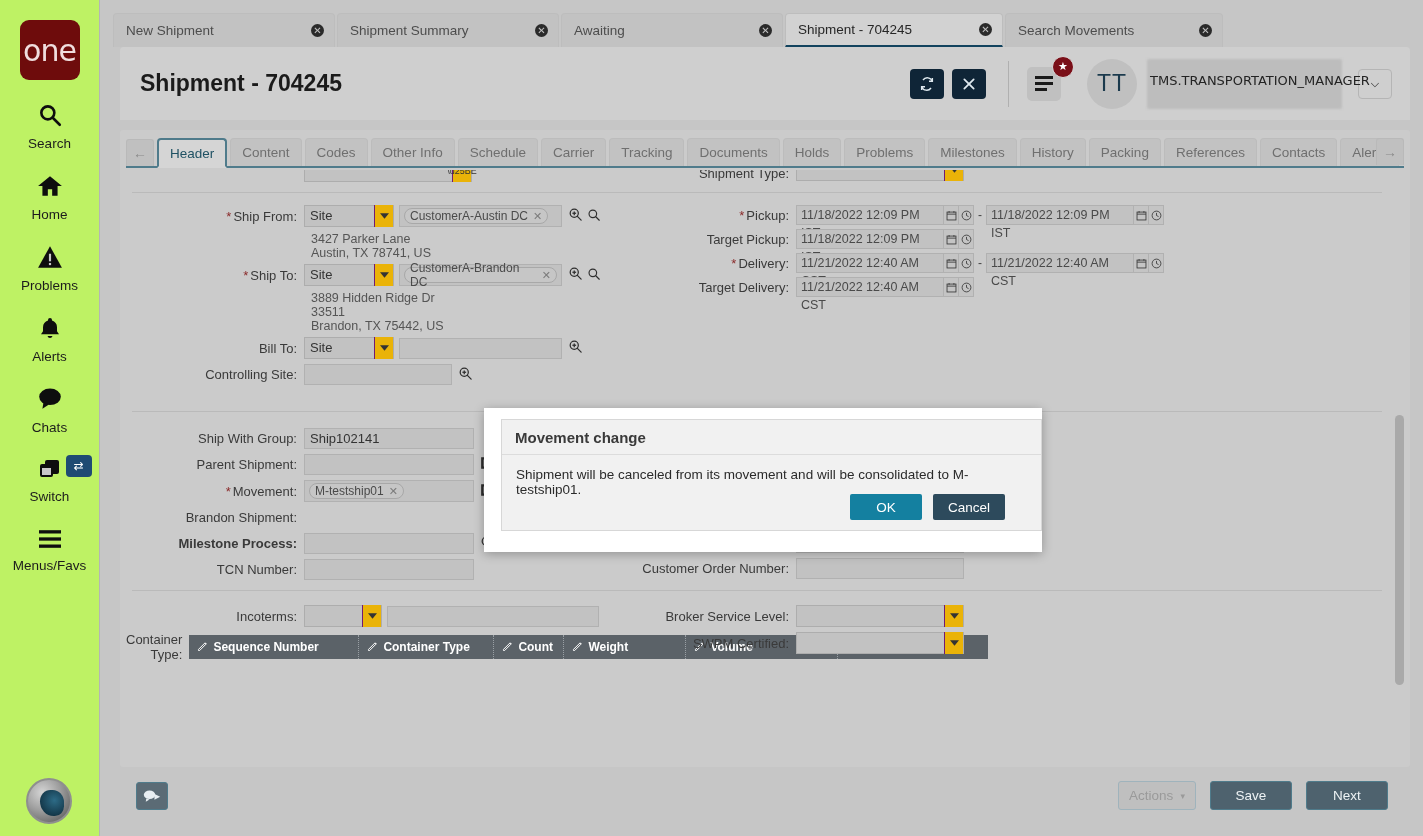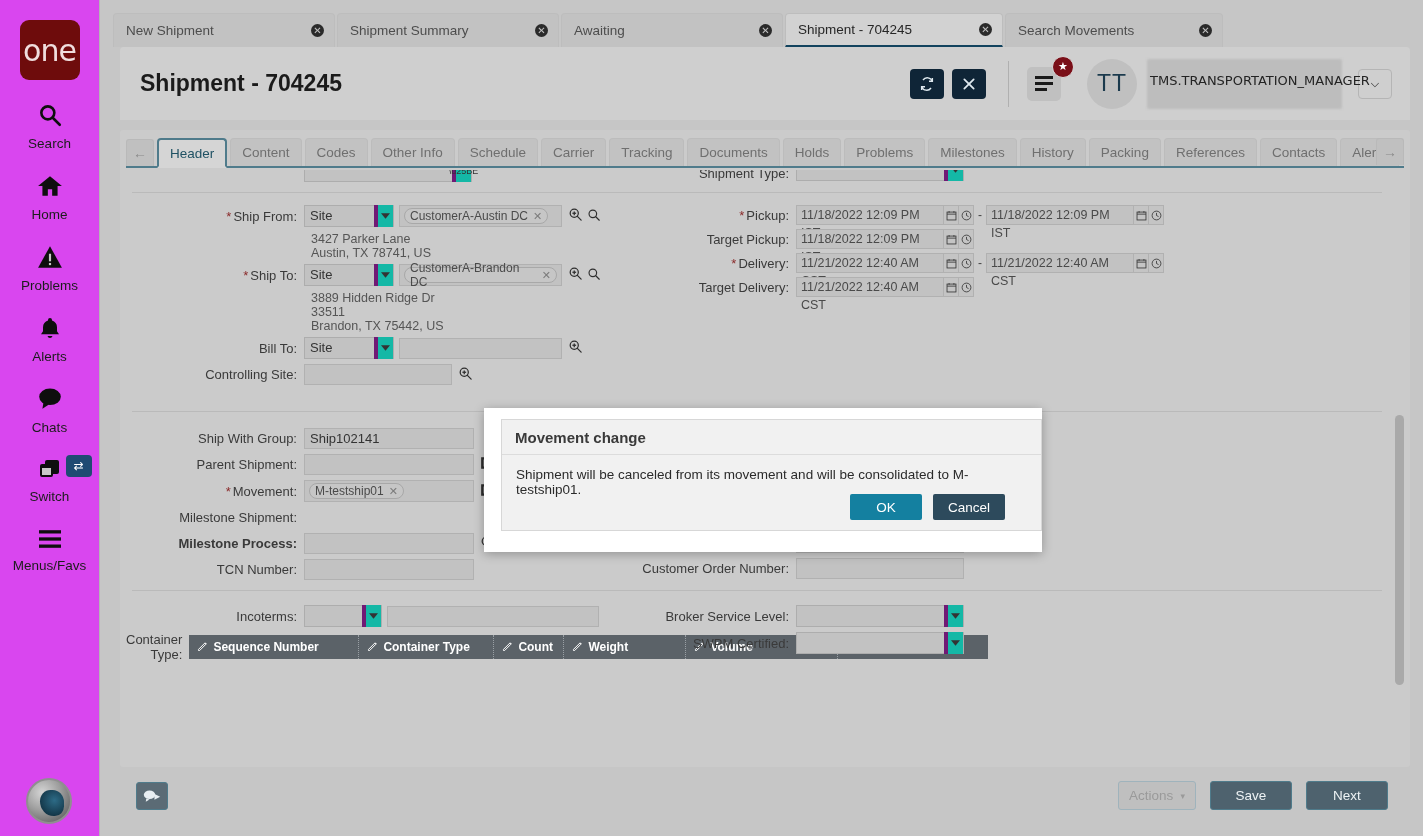--- a/index.html
+++ b/index.html
@@ -8,21 +8,21 @@
     width: 1423px; height: 836px;
     overflow: hidden;
     font-family: "Liberation Sans", sans-serif;
     background: #c6c6c6;
   }
   .app { position: relative; width: 1423px; height: 836px; background: #c6c6c6; }
 
   
   .rail {
     position: absolute; left: 0; top: 0; width: 100px; height: 836px;
-    background: #d946ef; border-right: 1px solid #b4b4b4;
+    background: #bef264; border-right: 1px solid #b4b4b4;
     display: flex; flex-direction: column; align-items: center;
   }
   .logo {
     width: 60px; height: 60px; margin-top: 20px; border-radius: 9px;
     background: #6e0c0c; color: #f0dede; font-size: 30px; letter-spacing: -1px;
     display: flex; align-items: center; justify-content: center;
     font-family: "DejaVu Sans", sans-serif;
   }
   .rail-item {
     width: 100px; margin-top: 22px; text-align: center; color: #2b2b2b; cursor: pointer;
@@ -161,21 +161,21 @@
     white-space: nowrap; overflow: hidden;
   }
   .inp.white { background: #cfcfcf; }
   .sel {
     height: 22px; background: #c2c2c2; border: 1px solid #adadad;
     font-size: 13px; color: #333; padding: 0 5px; line-height: 20px;
     display: flex; align-items: center; position: relative;
   }
   .sel .ar {
     position: absolute; right: 0; top: -1px; bottom: -1px; width: 19px;
-    background: #14b8a6; border-left: 4px solid #701a75;
+    background: #eab308; border-left: 1px solid #701a75;
     display: flex; align-items: center; justify-content: center; font-size: 9px; color: #333;
   }
   .chipbox {
     height: 22px; background: #c2c2c2; border: 1px solid #b1b1b1;
     display: flex; align-items: center; padding: 0 4px;
   }
   .chip {
     height: 16px; border: 1px solid #a8a8a8; border-radius: 8px; background: #c6c6c6;
     display: flex; align-items: center; padding: 0 5px; font-size: 12px; color: #4a4a4a;
   }
@@ -706,21 +706,21 @@
             </div>
             <span class="icn">
               <svg width="14" height="14" viewBox="0 0 16 16" fill="none" stroke="#2e2e2e" stroke-width="1.4">
                   <path d="M2 2h5v1.4H3.4v9.2h9.2V9H14v5H2z"></path>
                   <line x1="7.5" y1="8.5" x2="14" y2="2" stroke-width="1.6"></line>
                   <polyline points="9.5,2 14,2 14,6.5"></polyline>
                 </svg>
             </span>
           </div>
           <div class="row">
-            <div class="lbl-r" style="width:178px;">Milestone Shipment:</div>
+            <div class="lbl-r" style="width:178px;">Brandon Shipment:</div>
             <div style="width:170px;height:21px;"></div>
           </div>
           <div class="row">
             <div class="lbl-r" style="width:178px;font-weight:bold;">Milestone Process:</div>
             <div class="inp" style="width:170px;"></div>
             <span class="icn">
               <svg width="15" height="15" viewBox="0 0 24 24" fill="none" stroke="#2e2e2e" stroke-width="2">
                   <circle cx="10" cy="10" r="6.5"></circle>
                   <line x1="7" y1="10" x2="13" y2="10"></line>
                   <line x1="10" y1="7" x2="10" y2="13"></line>

